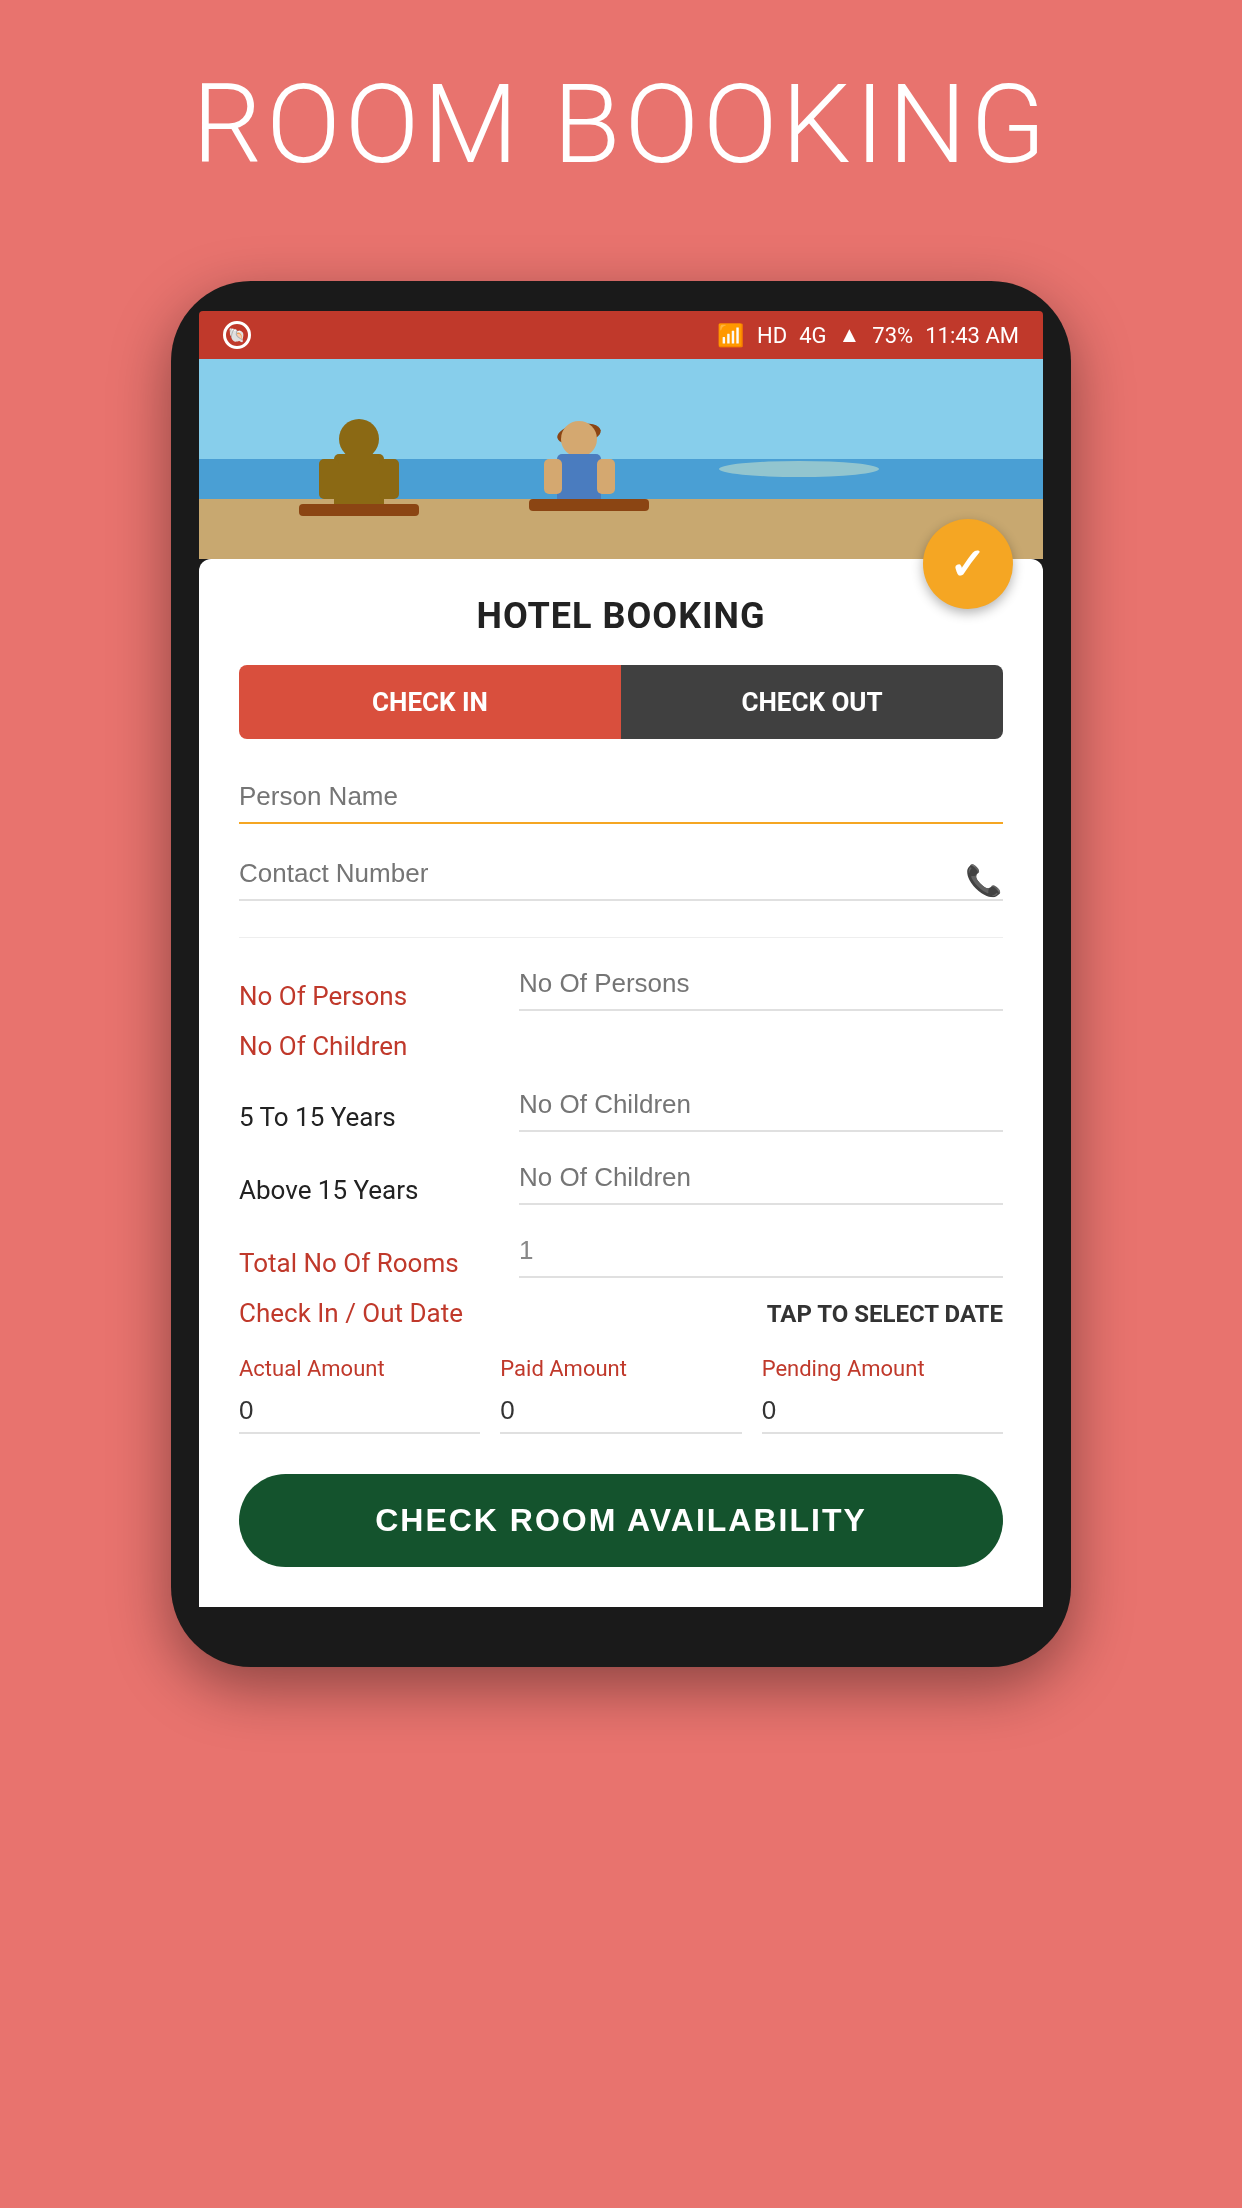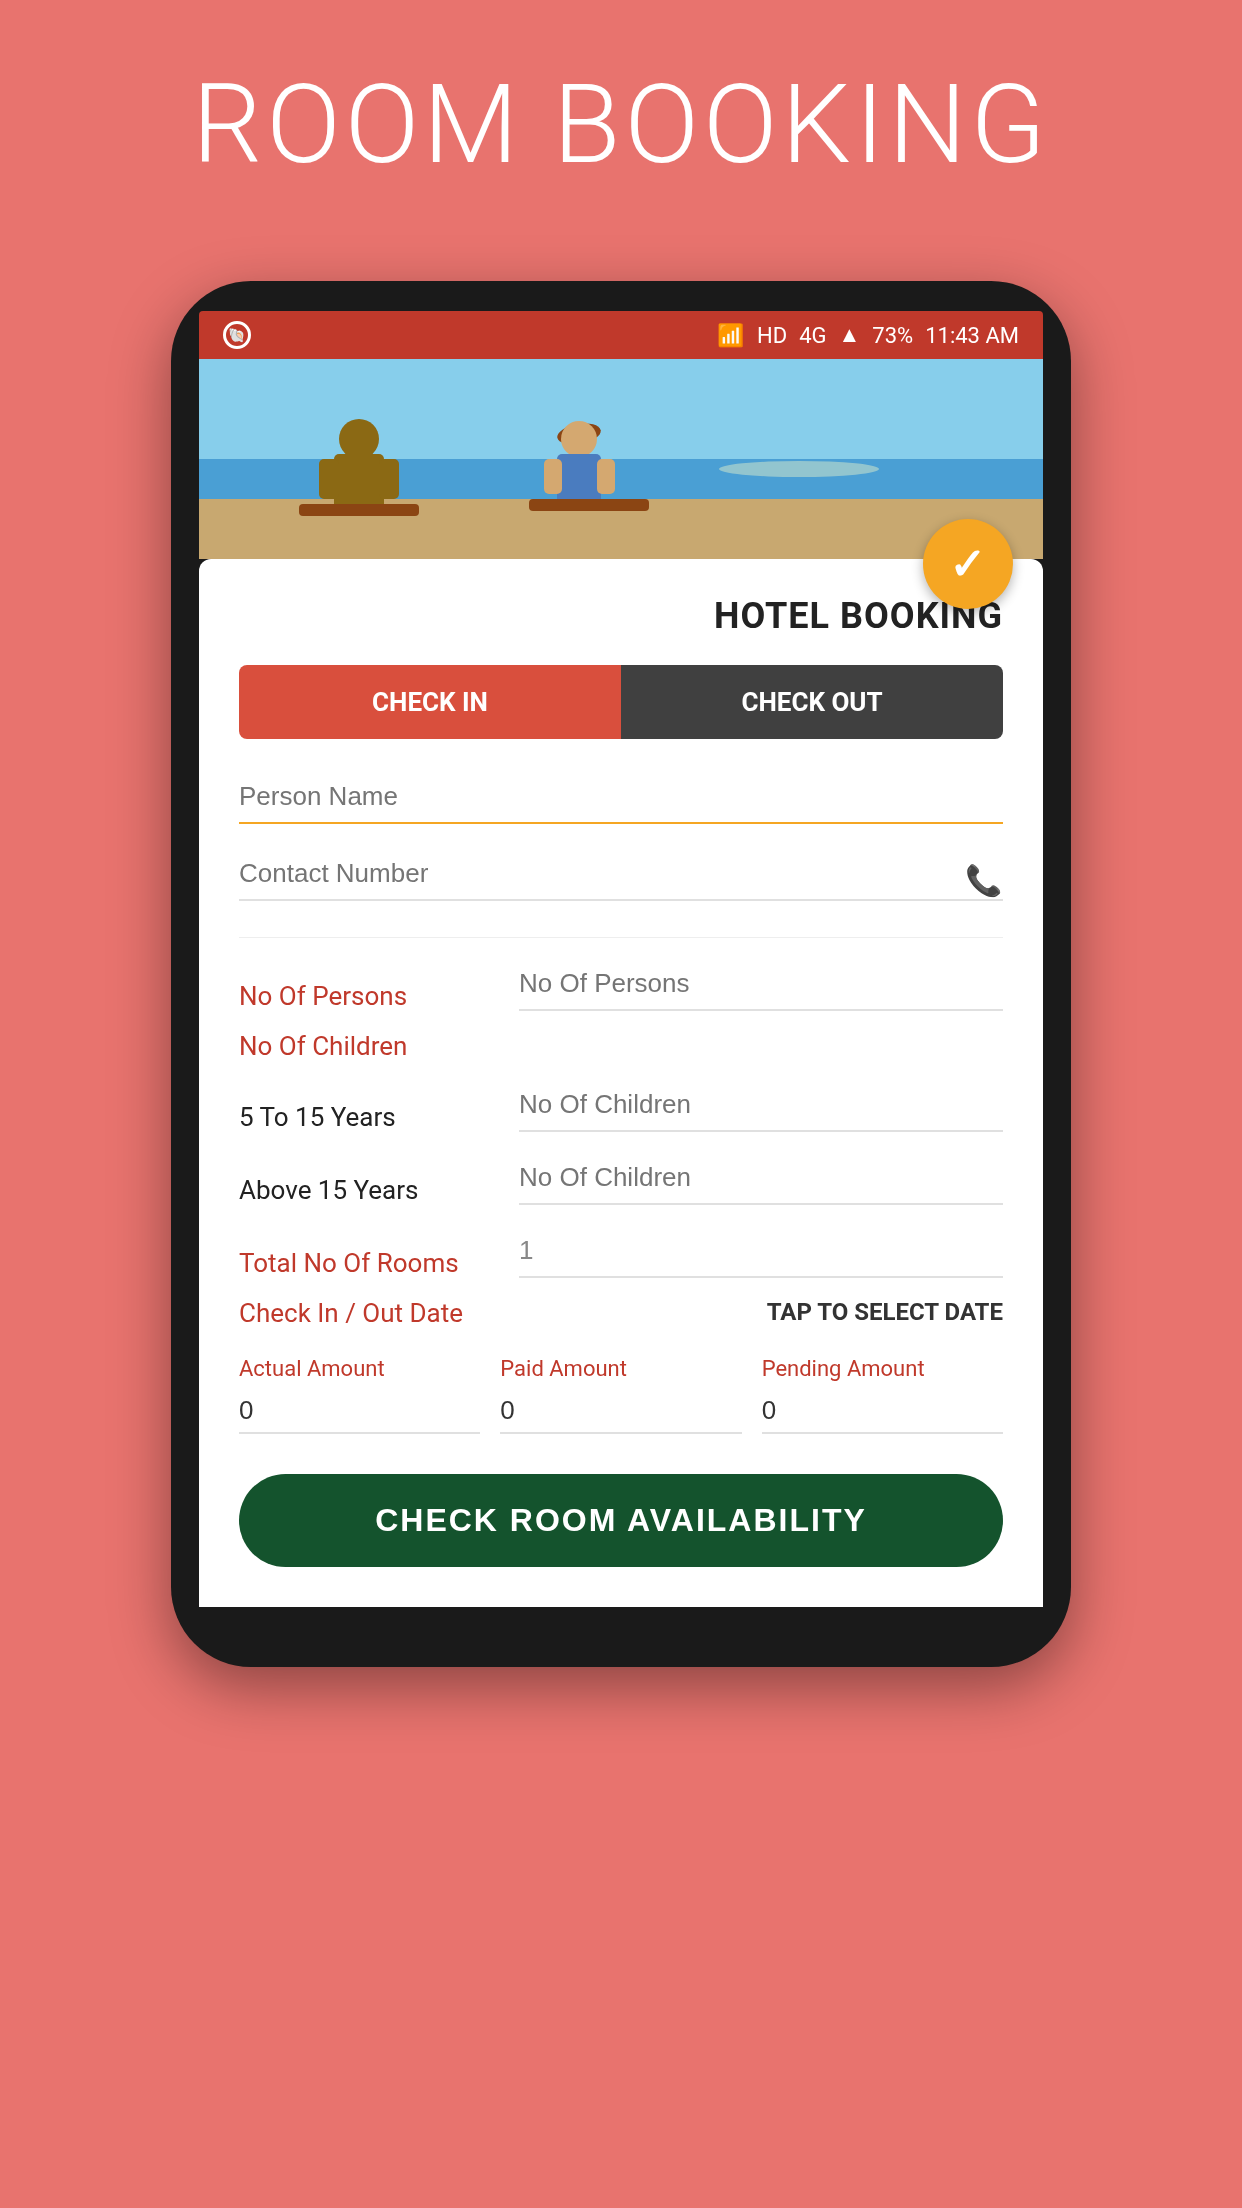--- a/index.html
+++ b/index.html
@@ -131,21 +131,21 @@
     .form-card {
       background-color: #ffffff;
       border-radius: 12px 12px 0 0;
       padding: 36px 40px 40px 40px;
       position: relative;
     }
 
     .hotel-title {
       font-size: 36px;
       font-weight: bold;
-      text-align: right;
+      text-align: center;
       color: #222222;
       margin-bottom: 28px;
       letter-spacing: 1px;
     }
 
     
     .tabs {
       display: flex;
       border-radius: 8px;
       overflow: hidden;
@@ -270,21 +270,21 @@
       padding: 6px 0;
       font-size: 26px;
       color: #333;
       outline: none;
       background: transparent;
     }
 
     
     .date-row {
       display: flex;
-      align-items: flex-start;
+      align-items: flex-end;
       margin-bottom: 28px;
       gap: 20px;
     }
 
     .date-label {
       flex: 0 0 260px;
       font-size: 26px;
       color: #c0392b;
     }
 

